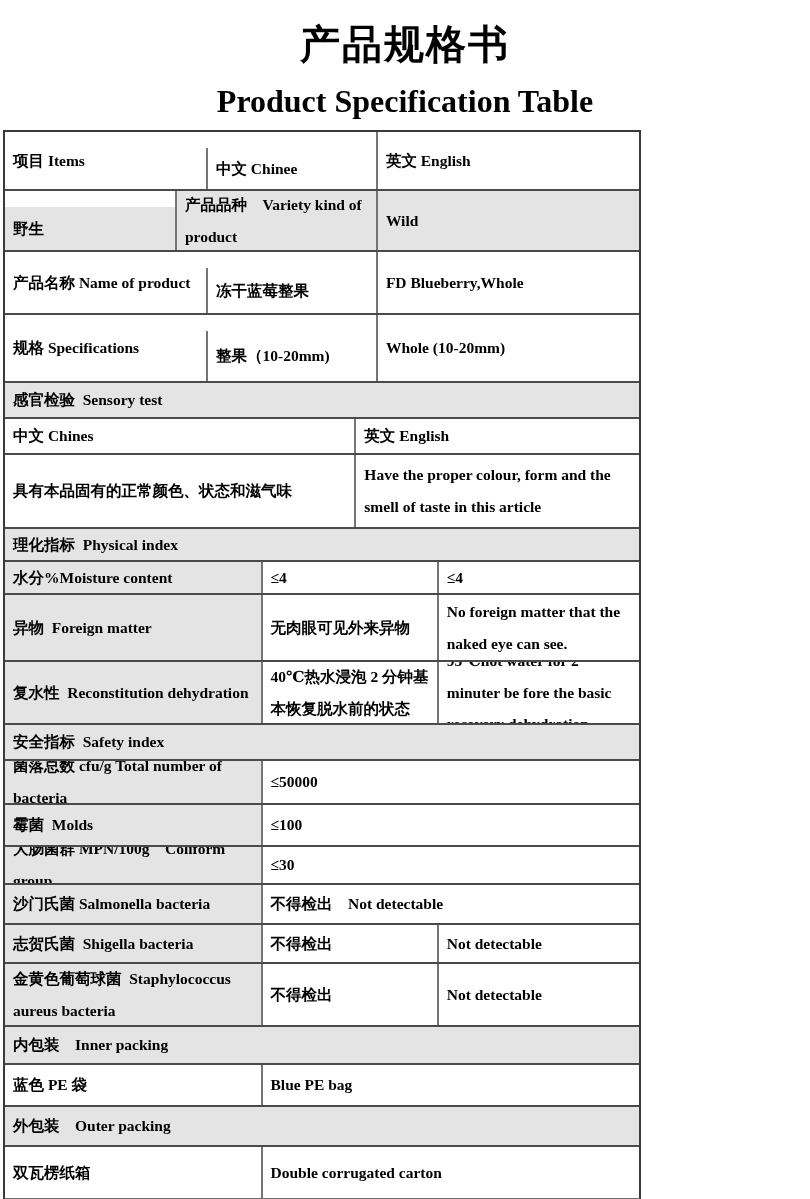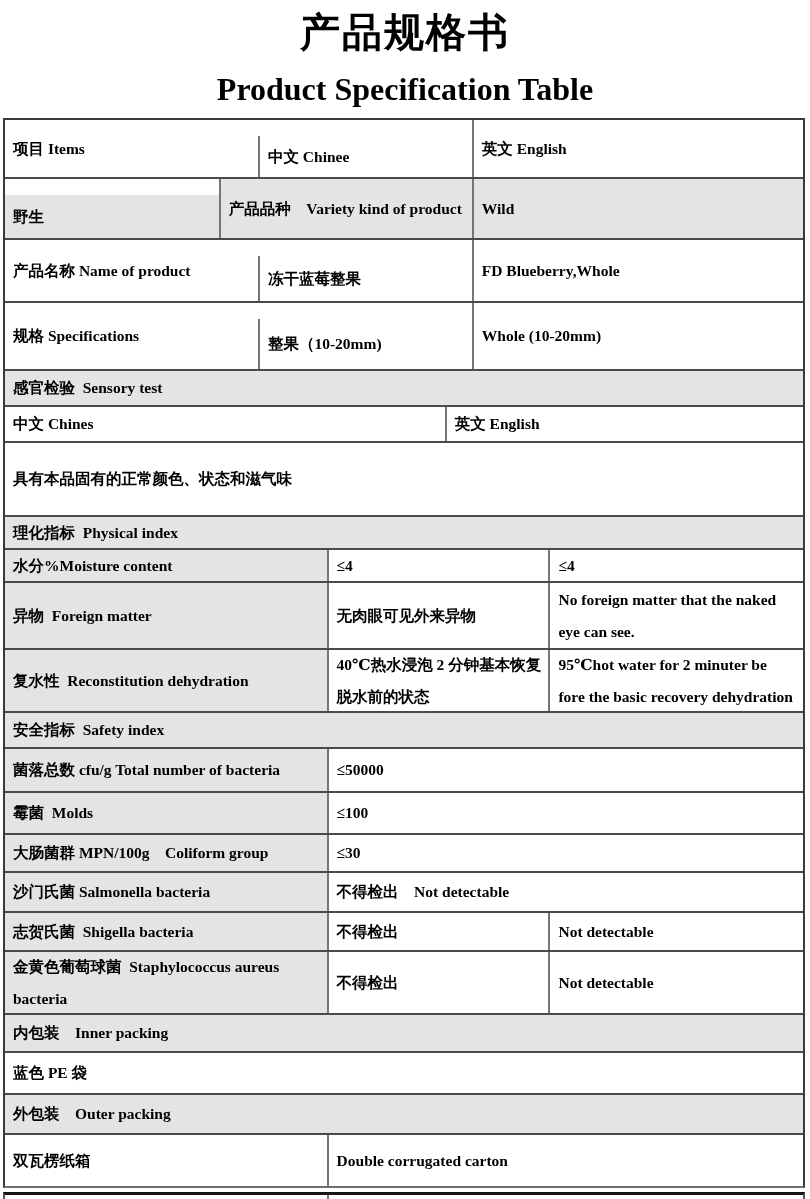--- a/index.html
+++ b/index.html
@@ -2,29 +2,29 @@
 <html><head>
 <meta charset="utf-8">
 <style>
   html,body{margin:0;padding:0;}
   body{
     width:810px;height:1199px;overflow:hidden;background:#ffffff;
     font-family:"Liberation Serif","DejaVu Serif",serif;
     font-weight:bold;color:#000;
   }
   .title-zh{
-    margin:0;padding-top:8px;height:50px;line-height:50px;
+    margin:0;padding-top:20px;height:50px;line-height:50px;
     text-align:center;font-size:40px;font-weight:bold;letter-spacing:2px;
   }
   .title-en{
     margin:14px 0 0 0;height:34px;line-height:34px;
     text-align:center;font-size:32px;font-weight:bold;
   }
   .tbl{
-    margin:12px 3px 0 3px;width:802px;box-sizing:border-box;
+    margin:12px 3px 0 3px;width:638px;box-sizing:border-box;
     border:2px solid #3a3a3a;border-bottom:2px solid #6f6f6f;
   }
   .row{display:flex;box-sizing:border-box;}
   .row + .row{border-top:2px solid #4a4a4a;}
   .cell{
     box-sizing:border-box;display:flex;align-items:center;
     padding:2px 6px 2px 8px;font-size:15.5px;line-height:2.05;
     white-space:pre-wrap;overflow:hidden;
   }
   .cell + .cell{border-left:2px solid #757575;}
@@ -79,20 +79,21 @@
     <div class="cell w-full gray">感官检验  Sensory test</div>
   </div>
 
   <div class="row" style="height:36px">
     <div class="cell w-b1">中文 Chines</div>
     <div class="cell w-b2">英文 English</div>
   </div>
 
   <div class="row" style="height:74px">
     <div class="cell w-b1">具有本品固有的正常颜色、状态和滋气味</div>
+    <div class="cell w-b2">Have the proper colour, form and the smell of taste in this article</div>
   </div>
 
   <div class="row" style="height:33px">
     <div class="cell w-full gray">理化指标  Physical index</div>
   </div>
 
   <div class="row" style="height:33px">
     <div class="cell w-p1 gray">水分%Moisture content</div>
     <div class="cell w-p2">≤4</div>
     <div class="cell w-p3">≤4</div>
@@ -145,20 +146,21 @@
     <div class="cell w-p2">不得检出</div>
     <div class="cell w-p3">Not detectable</div>
   </div>
 
   <div class="row" style="height:38px">
     <div class="cell w-full gray">内包装    Inner packing</div>
   </div>
 
   <div class="row" style="height:42px">
     <div class="cell w-p1">蓝色 PE 袋</div>
+    <div class="cell w-v">Blue PE bag</div>
   </div>
 
   <div class="row" style="height:40px">
     <div class="cell w-full gray">外包装    Outer packing</div>
   </div>
 
   <div class="row" style="height:53px">
     <div class="cell w-p1">双瓦楞纸箱</div>
     <div class="cell w-v">Double corrugated carton</div>
   </div>

